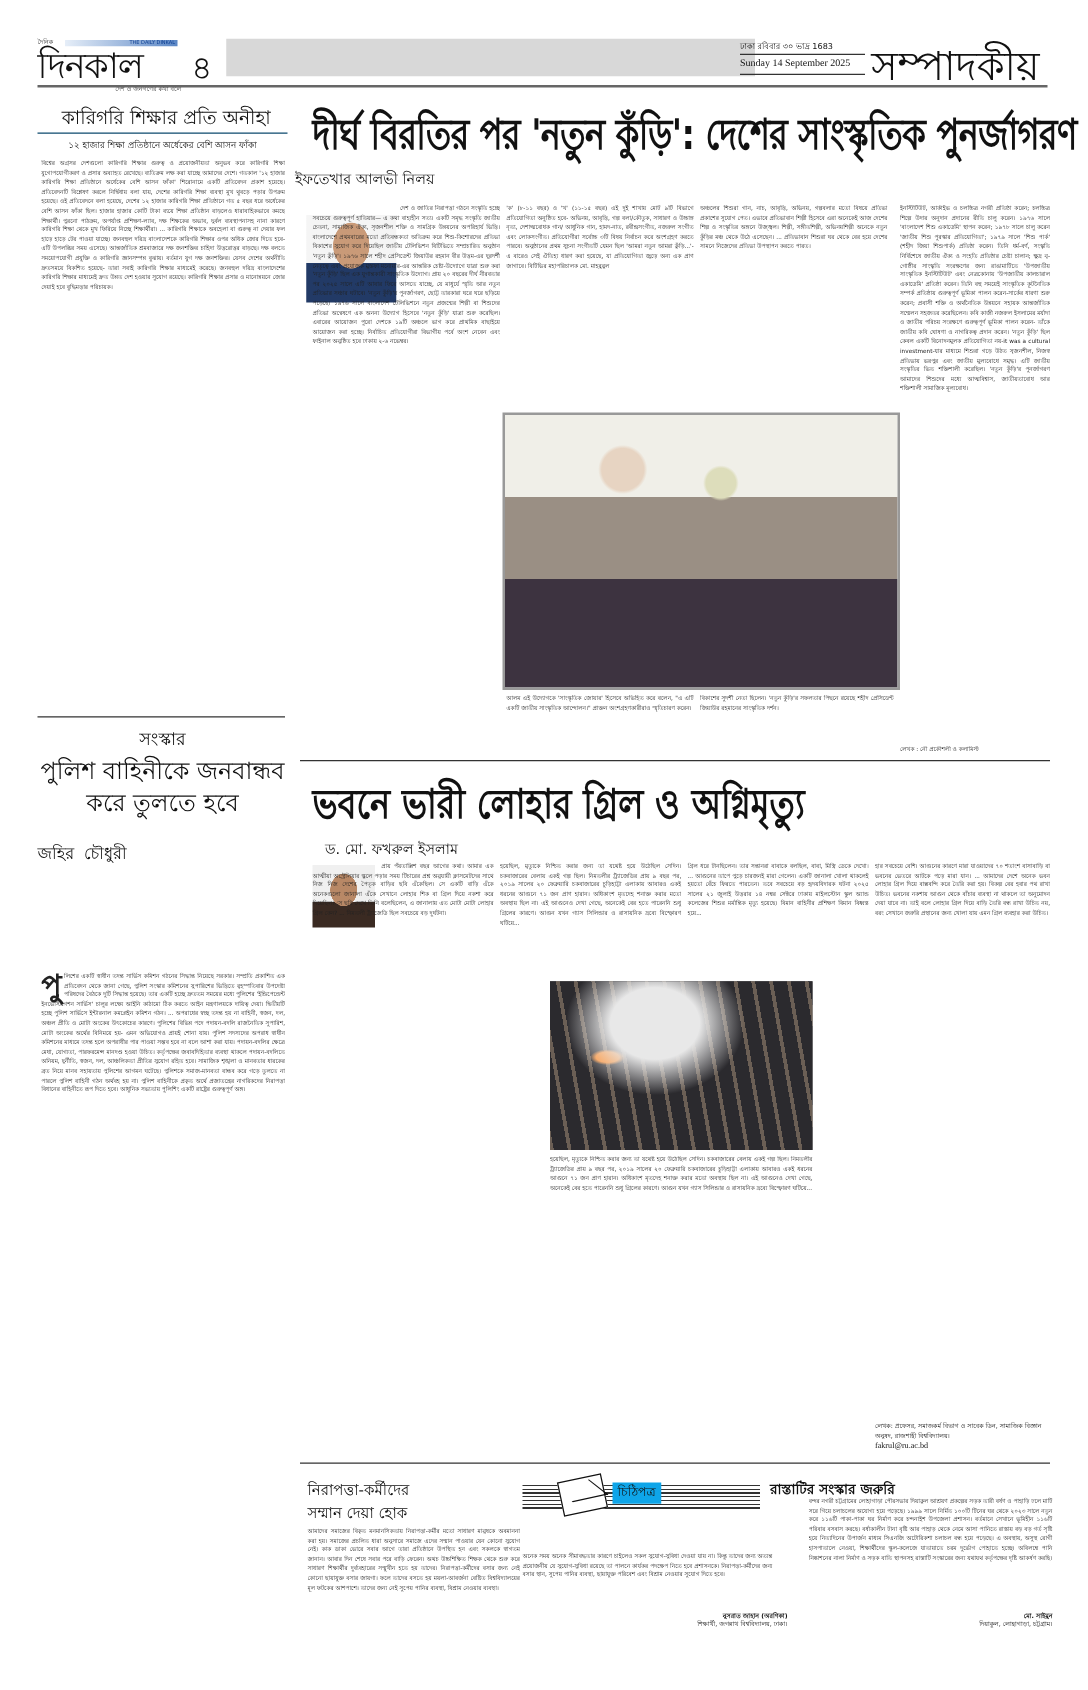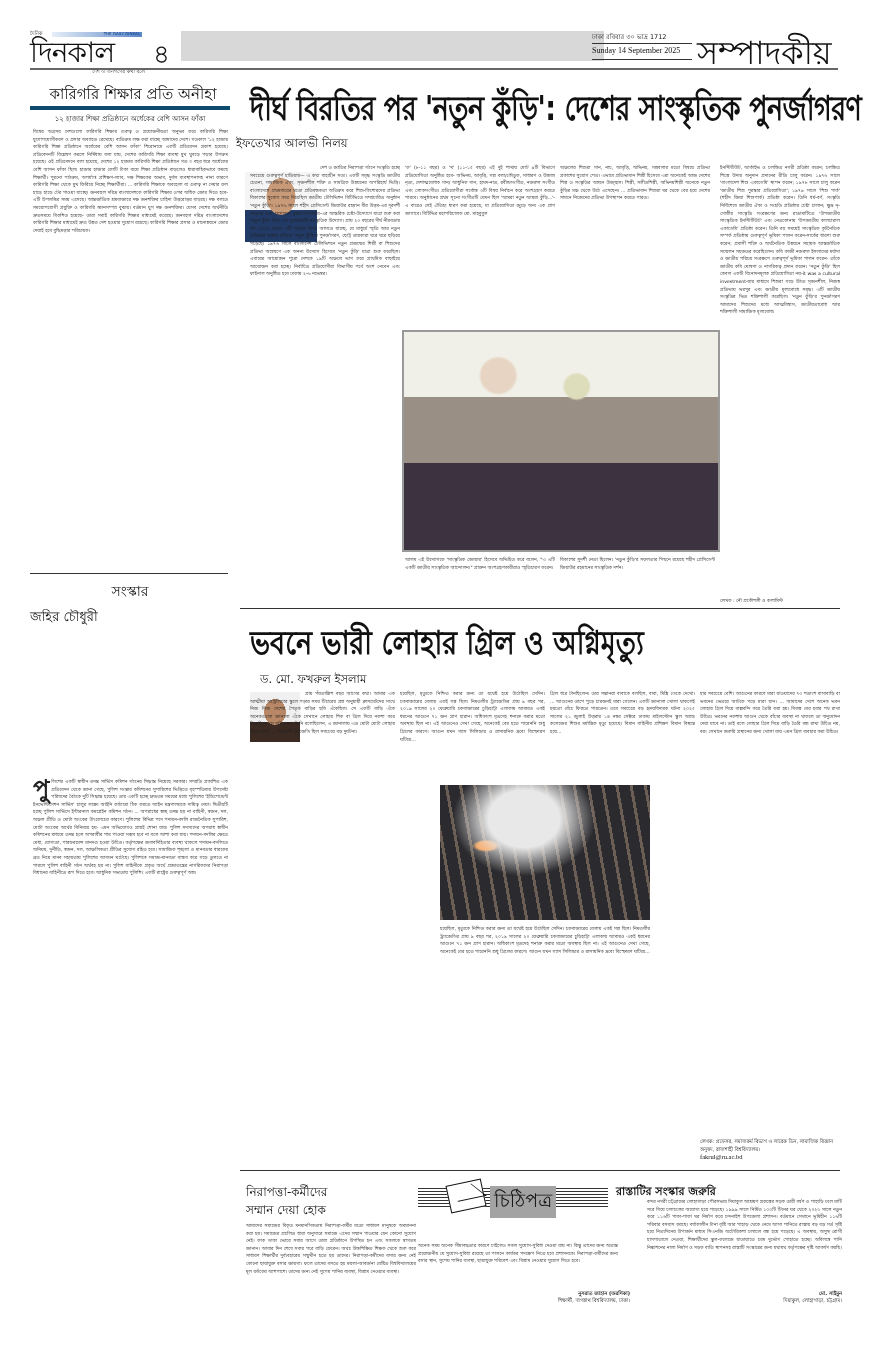--- a/index.html
+++ b/index.html
@@ -14,79 +14,80 @@
   .logo-tag { font-size: 5px; text-align: right; color:#333; }
   .page-num { left: 153px; top: 34px; font-size: 26px; }
   .grey-bar { left: 181px; top: 31px; width: 423px; height: 30px; background: #d8d8d8; }
   .date-box { left: 592px; top: 32px; width: 100px; font-size: 6.5px; line-height: 10px; }
   .date-box .bn { border-bottom: 1px solid #333; padding-bottom: 1px; }
   .date-box .en { font-family: "Liberation Serif", serif; font-size: 8px; border-bottom: 1px solid #333; padding: 2px 0 3px; }
   .section-title { left: 697px; top: 28px; font-size: 32px; font-family: "DejaVu Serif", serif; }
   .rule { position:absolute; height: 2px; background: #666; }
   .col-text { font-size: 4.6px; line-height: 7.6px; color: #222; text-align: justify; overflow: hidden; }
   .left-head { left: 38px; top: 82px; width: 190px; text-align: center; font-size: 15px; font-family: "DejaVu Serif", serif; }
-  .left-sub { left: 30px; top: 106px; width: 200px; text-align: center; font-size: 7px; border-top: 4px solid #0c4a6e; padding-top: 3px; }
+  .left-sub { left: 30px; top: 106px; width: 200px; text-align: center; font-size: 7px; border-top: 1px solid #0c4a6e; padding-top: 3px; }
   .main-head { left: 250px; top: 82px; width: 612px; font-size: 27px; font-weight: bold; letter-spacing: -0.5px; font-family: "DejaVu Sans", sans-serif; transform: scaleY(1.25); transform-origin: top left; white-space: nowrap;}
   .byline { font-size: 11.5px; }
   .photo { background: #ccc; overflow: hidden; }
   .portrait1 { left: 245px; top: 172px; width: 72px; height: 70px; background: radial-gradient(ellipse at 50% 35%, #c99a78 0 28%, transparent 29%), linear-gradient(180deg,#f5f5f5 0 55%, #223a66 55% 100%); }
   .group-photo { left: 402px; top: 330px; width: 318px; height: 222px; border: 2px solid #999; background:
      radial-gradient(circle at 30% 20%, #e7d4c2 0 6%, transparent 7%),
      radial-gradient(circle at 55% 25%, #ddb 0 5%, transparent 6%),
      linear-gradient(180deg,#f0efe8 0 30%, #9a8f84 30% 60%, #3d3340 60% 100%); }
   .second-head { left: 250px; top: 584px; font-size: 27px; font-weight: bold; transform: scaleY(1.2); transform-origin: top left; white-space: nowrap; }
   .portrait2 { left: 250px; top: 692px; width: 50px; height: 50px; background: radial-gradient(ellipse at 50% 40%, #b88866 0 30%, transparent 31%), linear-gradient(180deg,#f0f0f0 0 60%, #3a2a22 60%); }
   .fire-photo { left: 440px; top: 785px; width: 210px; height: 135px; background:
      radial-gradient(ellipse at 40% 25%, #e8e8e8 0 20%, transparent 40%),
      radial-gradient(ellipse at 22% 45%, #ff8c2a 0 4%, transparent 6%),
      repeating-linear-gradient(80deg, #6b5f55 0 3px, #2b2a2e 3px 14px),
      #555; }
   .police-kicker { text-align:center; font-size: 14px; }
   .police-head { font-size: 19px; line-height: 26px; text-align:center; font-family: "DejaVu Serif", serif; }
-  .police-by { font-size: 13px; margin-top: 3px; }
+  .police-by { font-size: 13px; margin-top: 17px; font-family: Liberation Mono, monospace; }
   .dropcap { float:left; font-size: 24px; line-height: 22px; margin-right: 2px; font-weight:bold; }
   .letters-head { left: 246px; top: 1183px; font-size: 12px; line-height: 18px; }
   .chithi { left: 418px; top: 1182px; width: 190px; height: 30px; }
   .chithi-lines { position:absolute; left:0; top:6px; width:190px; height:20px; background: repeating-linear-gradient(180deg,#333 0 1px, transparent 1px 3px); }
   .envelope { position:absolute; left: 30px; top:0; width: 36px; height: 28px; border: 1.5px solid #111; background:#fff; transform: rotate(-12deg); }
   .envelope:after { content:""; position:absolute; left:2px; top:2px; width:28px; height:14px; border-bottom: 1.5px solid #111; border-right: 1.5px solid #111; transform: skewX(40deg); }
-  .chithi-label { position:absolute; left: 72px; top: 4px; background:#a3a3a3; padding: 0 4px; font-size: 19px; font-family: Liberation Serif, serif; }
+  .chithi-label { position:absolute; left: 72px; top: 4px; background:#0ea5e9; padding: 0 4px; font-size: 10px; font-family: Liberation Serif, serif; }
   .road-head { left: 616px; top: 1183px; font-size: 11px; font-weight: bold; }
   .sig { font-size: 5px; text-align: right; line-height: 7px; }
   .sig b { font-weight: bold; }
   .author-note { font-size: 5px; line-height: 7.5px; }
   .email { font-family: "Liberation Serif", serif; font-size: 6.5px; }
 </style>
 </head>
 <body>
 
 <div class="abs masthead-logo">
   <div class="logo-top">দৈনিক</div>
   <div class="logo-strip">
       <span>THE DAILY DINKAL</span>
     </div>
   <div class="logo-main">দিনকাল</div>
   <div class="logo-tag">দেশ ও জনগণের কথা বলে</div>
 </div>
 <div class="abs page-num">৪</div>
 <div class="abs grey-bar"></div>
 <div class="abs date-box">
-  <div class="bn">ঢাকা রবিবার ৩০ ভাদ্র 1712</div>
+  <div class="bn">ঢাকা রবিবার ৩০ ভাদ্র 1683</div>
   <div class="en">Sunday 14 September 2025</div>
 </div>
 <div class="abs section-title">সম্পাদকীয়</div>
 <div class="rule" style="left:30px;top:68px;width:808px;"></div>
 
 <div class="abs left-head">কারিগরি শিক্ষার প্রতি অনীহা</div>
 <div class="abs left-sub">১২ হাজার শিক্ষা প্রতিষ্ঠানে অর্ধেকের বেশি আসন ফাঁকা</div>
 <div class="abs col-text" style="left:33px;top:128px;width:195px;height:440px;">বিশ্বের অগ্রসর দেশগুলো কারিগরি শিক্ষার গুরুত্ব ও প্রয়োজনীয়তা অনুভব করে কারিগরি শিক্ষা যুগোপযোগীকরণ ও প্রসার অব্যাহত রেখেছে। ব্যতিক্রম লক্ষ করা যাচ্ছে আমাদের দেশে। গতকাল '১২ হাজার কারিগরি শিক্ষা প্রতিষ্ঠানে অর্ধেকের বেশি আসন ফাঁকা' শিরোনামে একটি প্রতিবেদন প্রকাশ হয়েছে। প্রতিবেদনটি বিশ্লেষণ করলে নির্দ্বিধায় বলা যায়, দেশের কারিগরি শিক্ষা ব্যবস্থা মুখ থুবড়ে পড়ার উপক্রম হয়েছে। ওই প্রতিবেদনে বলা হয়েছে, দেশের ১২ হাজার কারিগরি শিক্ষা প্রতিষ্ঠানে গত ৫ বছর ধরে অর্ধেকের বেশি আসন ফাঁকা ছিল। হাজার হাজার কোটি টাকা ব্যয়ে শিক্ষা প্রতিষ্ঠান বাড়লেও ধারাবাহিকভাবে কমছে শিক্ষার্থী। পুরনো পাঠক্রম, অপর্যাপ্ত প্রশিক্ষণ-ল্যাব, দক্ষ শিক্ষকের অভাব, দুর্বল ব্যবস্থাপনাসহ নানা কারণে কারিগরি শিক্ষা থেকে মুখ ফিরিয়ে নিচ্ছে শিক্ষার্থীরা। ... কারিগরি শিক্ষাকে অবহেলা বা গুরুত্ব না দেয়ার ফল হাড়ে হাড়ে টের পাওয়া যাচ্ছে। জনবহুল দরিদ্র বাংলাদেশকে কারিগরি শিক্ষার ওপর অধিক জোর দিতে হবে-এটি উপলব্ধির সময় এসেছে। আন্তর্জাতিক শ্রমবাজারে দক্ষ জনশক্তির চাহিদা উত্তরোত্তর বাড়ছে। দক্ষ বলতে সময়োপযোগী প্রযুক্তি ও কারিগরি জ্ঞানসম্পন্ন বুঝায়। বর্তমান যুগ দক্ষ জনশক্তির। যেসব দেশের অর্থনীতি দ্রুতসময়ে বিকশিত হয়েছে- তারা সবাই কারিগরি শিক্ষার মাধ্যমেই করেছে। জনবহুল দরিদ্র বাংলাদেশের কারিগরি শিক্ষার মাধ্যমেই দ্রুত উন্নত দেশ হওয়ার সুযোগ রয়েছে। কারিগরি শিক্ষার প্রসার ও মানোন্নয়নে জোর দেয়াই হবে বুদ্ধিমত্তার পরিচায়ক।</div>
 <div class="rule" style="left:30px;top:573px;width:198px;height:1px;background:#333;"></div>
 
 <div class="abs" style="left:30px;top:580px;width:200px;">
   <div class="police-kicker">সংস্কার</div>
+  <div class="police-head">পুলিশ বাহিনীকে জনবান্ধব করে তুলতে হবে</div>
   <div class="police-by">জহির চৌধুরী</div>
 </div>
 <div class="abs col-text" style="left:33px;top:778px;width:195px;height:560px;">
   <span class="dropcap">পু</span><span>লিশের একটি স্বাধীন তদন্ত সার্ভিস কমিশন গঠনের সিদ্ধান্ত নিয়েছে সরকার। সম্প্রতি প্রকাশিত এক প্রতিবেদন থেকে জানা গেছে, পুলিশ সংস্কার কমিশনের সুপারিশের ভিত্তিতে বৃহস্পতিবার উপদেষ্টা পরিষদের বৈঠকে দুটি সিদ্ধান্ত হয়েছে। তার একটি হচ্ছে দ্রুততম সময়ের মধ্যে পুলিশের 'ইন্ডিপেন্ডেন্ট ইনভেস্টিগেশন সার্ভিস' চালুর লক্ষ্যে আইনি কাঠামো ঠিক করতে আইন মন্ত্রণালয়কে দায়িত্ব দেয়া। দ্বিতীয়টি হচ্ছে পুলিশ সার্ভিসে ইন্টারনাল কমপ্লেইন কমিশন গঠন। ... অপরাধের স্বচ্ছ তদন্ত হয় না বাহিনী, স্বজন, দল, অঞ্চল প্রীতি ও মোটা অংকের উৎকোচের কারণে। পুলিশের বিভিন্ন পদে পদায়ন-বদলি রাজনৈতিক সুপারিশ, মোটা অংকের অর্থের বিনিময়ে হয়- এমন অভিযোগও প্রায়ই শোনা যায়। পুলিশ সদস্যদের অপরাধ স্বাধীন কমিশনের মাধ্যমে তদন্ত হলে অপরাধীর পার পাওয়া সম্ভব হবে না বলে আশা করা যায়। পদায়ন-বদলির ক্ষেত্রে মেধা, যোগ্যতা, পারফরমেন্স মানদণ্ড হওয়া উচিত। কর্তৃপক্ষের জবাবদিহিতার ব্যবস্থা থাকলে পদায়ন-বদলিতে অনিয়ম, দুর্নীতি, স্বজন, দল, আঞ্চলিকতা প্রীতির সুযোগ রহিত হবে। সামাজিক শৃঙ্খলা ও মানবতার ধারকের ব্রত নিয়ে মানব সহায়তায় পুলিশের আগমন ঘটেছে। পুলিশকে সমাজ-মানবতা বান্ধব করে গড়ে তুলতে না পারলে পুলিশ বাহিনী গঠন অর্থবহ হয় না। পুলিশ বাহিনীকে প্রকৃত অর্থে প্রজাতন্ত্রের নাগরিকদের নিরাপত্তা বিধানের বাহিনীতে রূপ দিতে হবে। আধুনিক সভ্যতায় পুলিশিং একটি রাষ্ট্রের গুরুত্বপূর্ণ অঙ্গ।</span>
 </div>
 
 <div class="abs main-head">দীর্ঘ বিরতির পর 'নতুন কুঁড়ি': দেশের সাংস্কৃতিক পুনর্জাগরণ</div>
 <div class="abs byline" style="left:236px;top:135px;">ইফতেখার আলভী নিলয়</div>
 <div class="abs photo portrait1"></div>
 <div class="abs col-text" style="left:250px;top:164px;width:150px;height:398px;text-indent:70px;">দেশ ও জাতির নিরাপত্তা গঠনে সংস্কৃতি হচ্ছে সবচেয়ে গুরুত্বপূর্ণ হাতিয়ার— এ কথা বাহ্যহীন সত্য। একটি সমৃদ্ধ সংস্কৃতি জাতীয় চেতনা, সামাজিক ঐক্য, সৃজনশীল শক্তি ও সামগ্রিক উন্নয়নের অপরিহার্য ভিত্তি। বাংলাদেশে প্রথমবারের মতো প্রতিবন্ধকতা অতিক্রম করে শিশু-কিশোরদের প্রতিভা বিকাশের সুযোগ করে দিয়েছিল জাতীয় টেলিভিশন বিটিভিতে সম্প্রচারিত অনুষ্ঠান 'নতুন কুঁড়ি'। ১৯৭৬ সালে শহীদ প্রেসিডেন্ট জিয়াউর রহমান বীর উত্তম-এর দূরদর্শী নেতৃত্বে এবং প্রযোজক মুস্তফা মনোয়ার-এর আন্তরিক চেষ্টা-উদ্যোগে যাত্রা শুরু করা 'নতুন কুঁড়ি' ছিল এক যুগান্তকারী সাংস্কৃতিক উদ্যোগ। প্রায় ২০ বছরের দীর্ঘ নীরবতার পর ২০২৫ সালে এটি আবার ফিরে আসতে যাচ্ছে, যে মাধুর্যে স্মৃতি আর নতুন প্রতিভার সঞ্চার ঘটাবে। 'নতুন কুঁড়ি'র পুনর্জাগরণ, ছোট্ট তারকারা ঘরে ঘরে ছড়িয়ে পড়েছে। ১৯৭৬ সালে বাংলাদেশ টেলিভিশনে নতুন প্রজন্মের শিল্পী বা শিশুদের প্রতিভা অন্বেষণে এক অনন্য উদ্যোগ হিসেবে 'নতুন কুঁড়ি' যাত্রা শুরু করেছিল। এবারের আয়োজন পুরো দেশকে ১৯টি অঞ্চলে ভাগ করে প্রাথমিক বাছাইয়ে আয়োজন করা হচ্ছে। নির্বাচিত প্রতিযোগীরা বিভাগীয় পর্বে অংশ নেবেন এবং ফাইনাল অনুষ্ঠিত হবে ঢাকায় ২-৬ নভেম্বর।</div>

